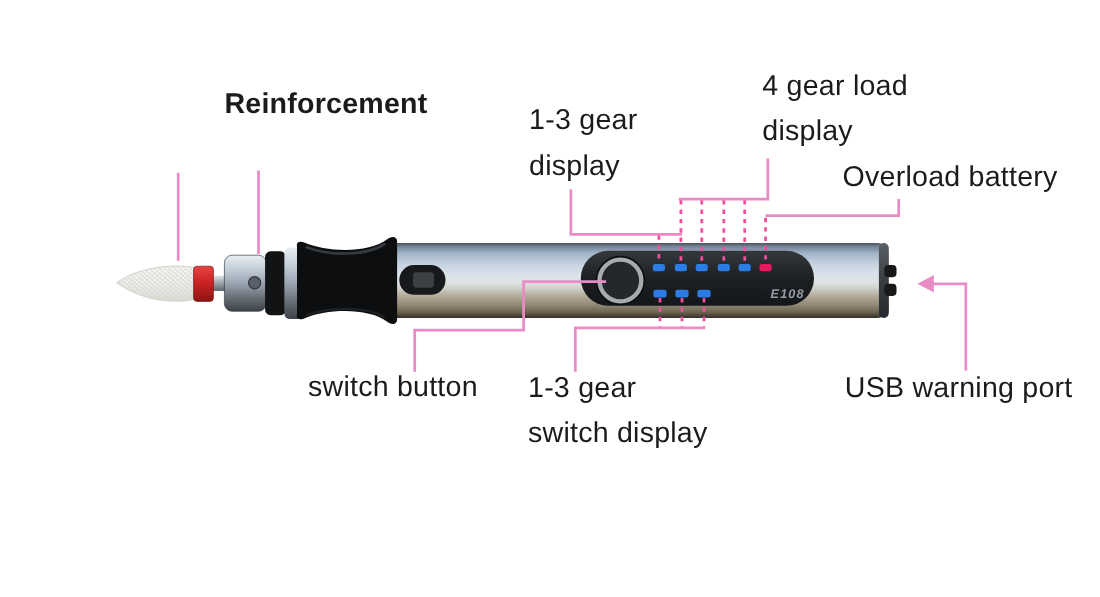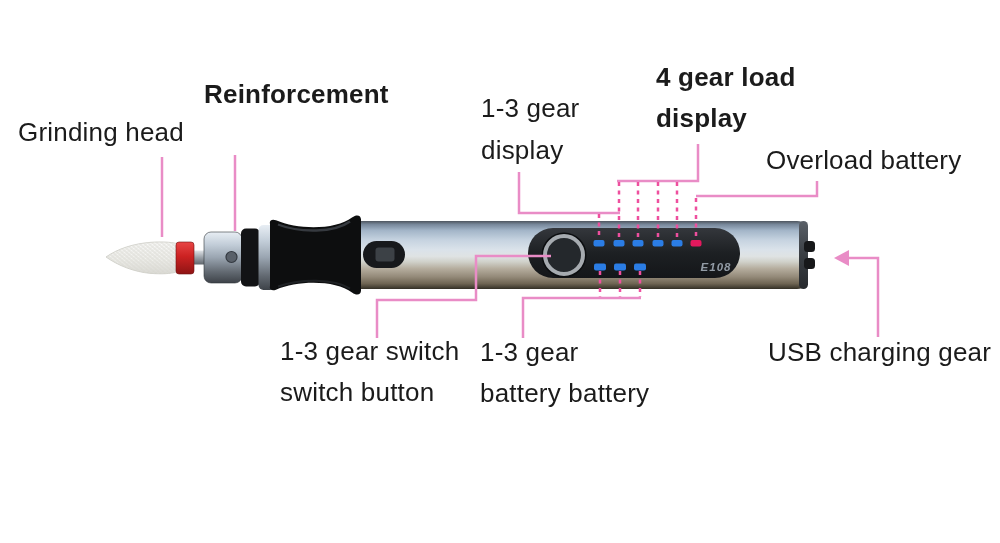--- a/index.html
+++ b/index.html
@@ -166,43 +166,41 @@
       <path d="M638,182 V237" stroke="#ee4f9e"></path>
       <path d="M658,182 V237" stroke="#ee4f9e"></path>
       <path d="M677,182 V237" stroke="#ee4f9e"></path>
       <path d="M696,198 V236" stroke="#ee4f9e"></path>
       <path d="M600,271 V297" stroke="#ee4f9e"></path>
       <path d="M620,271 V297" stroke="#ee4f9e"></path>
       <path d="M640,271 V297" stroke="#ee4f9e"></path>
     </g>
   </svg>
 
-  <div class="label" style="left:18px; top:117px;">Grinding head</div>
 
   <div class="label lh43" style="left:204px; top:73px;">
     <div>Reinforcement</div>
   </div>
 
   <div class="label lh42" style="left:481px; top:87px;">
     <div>1-3 gear</div>
     <div>display</div>
   </div>
 
-  <div class="label lh41" style="left:656px; top:57px;font-weight:bold;">
+  <div class="label lh41" style="left:693px; top:57px;">
     <div>4 gear load</div>
     <div>display</div>
   </div>
 
   <div class="label" style="left:766px; top:145px;">Overload battery</div>
 
   <div class="label lh41" style="left:280px; top:331px;">
-    <div>1-3 gear switch</div>
     <div>switch button</div>
   </div>
 
   <div class="label lh41" style="left:480px; top:332px;">
     <div>1-3 gear</div>
-    <div>battery battery</div>
-  </div>
-
-  <div class="label" style="left:768px; top:337px;">USB charging gear</div>
+    <div>switch display</div>
+  </div>
+
+  <div class="label" style="left:768px; top:337px;">USB warning port</div>
 
 </div>
 
 </body></html>

